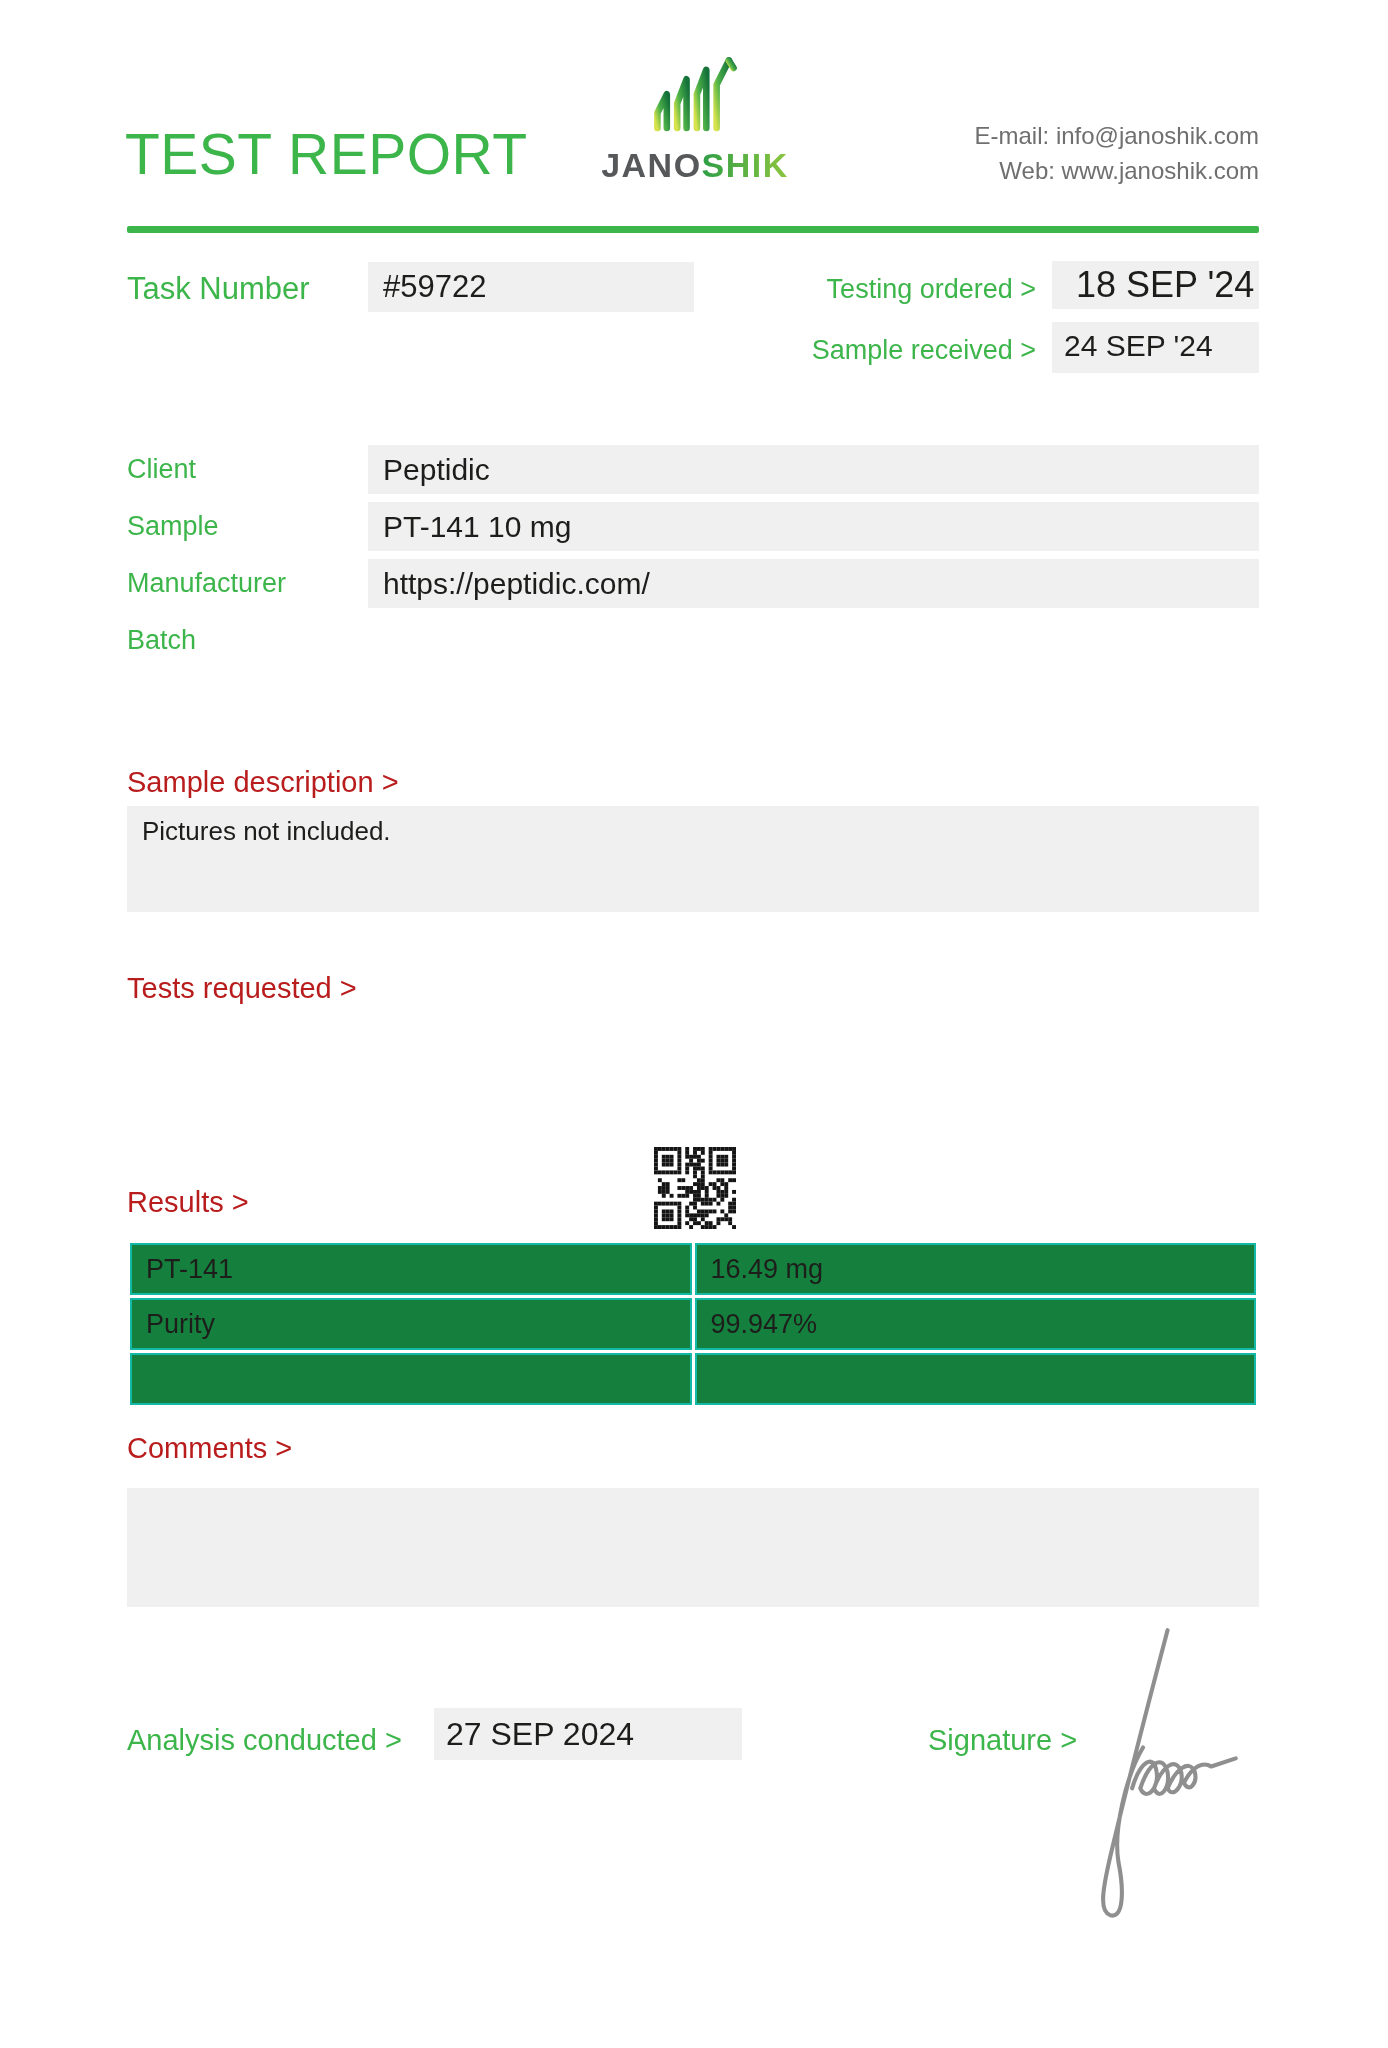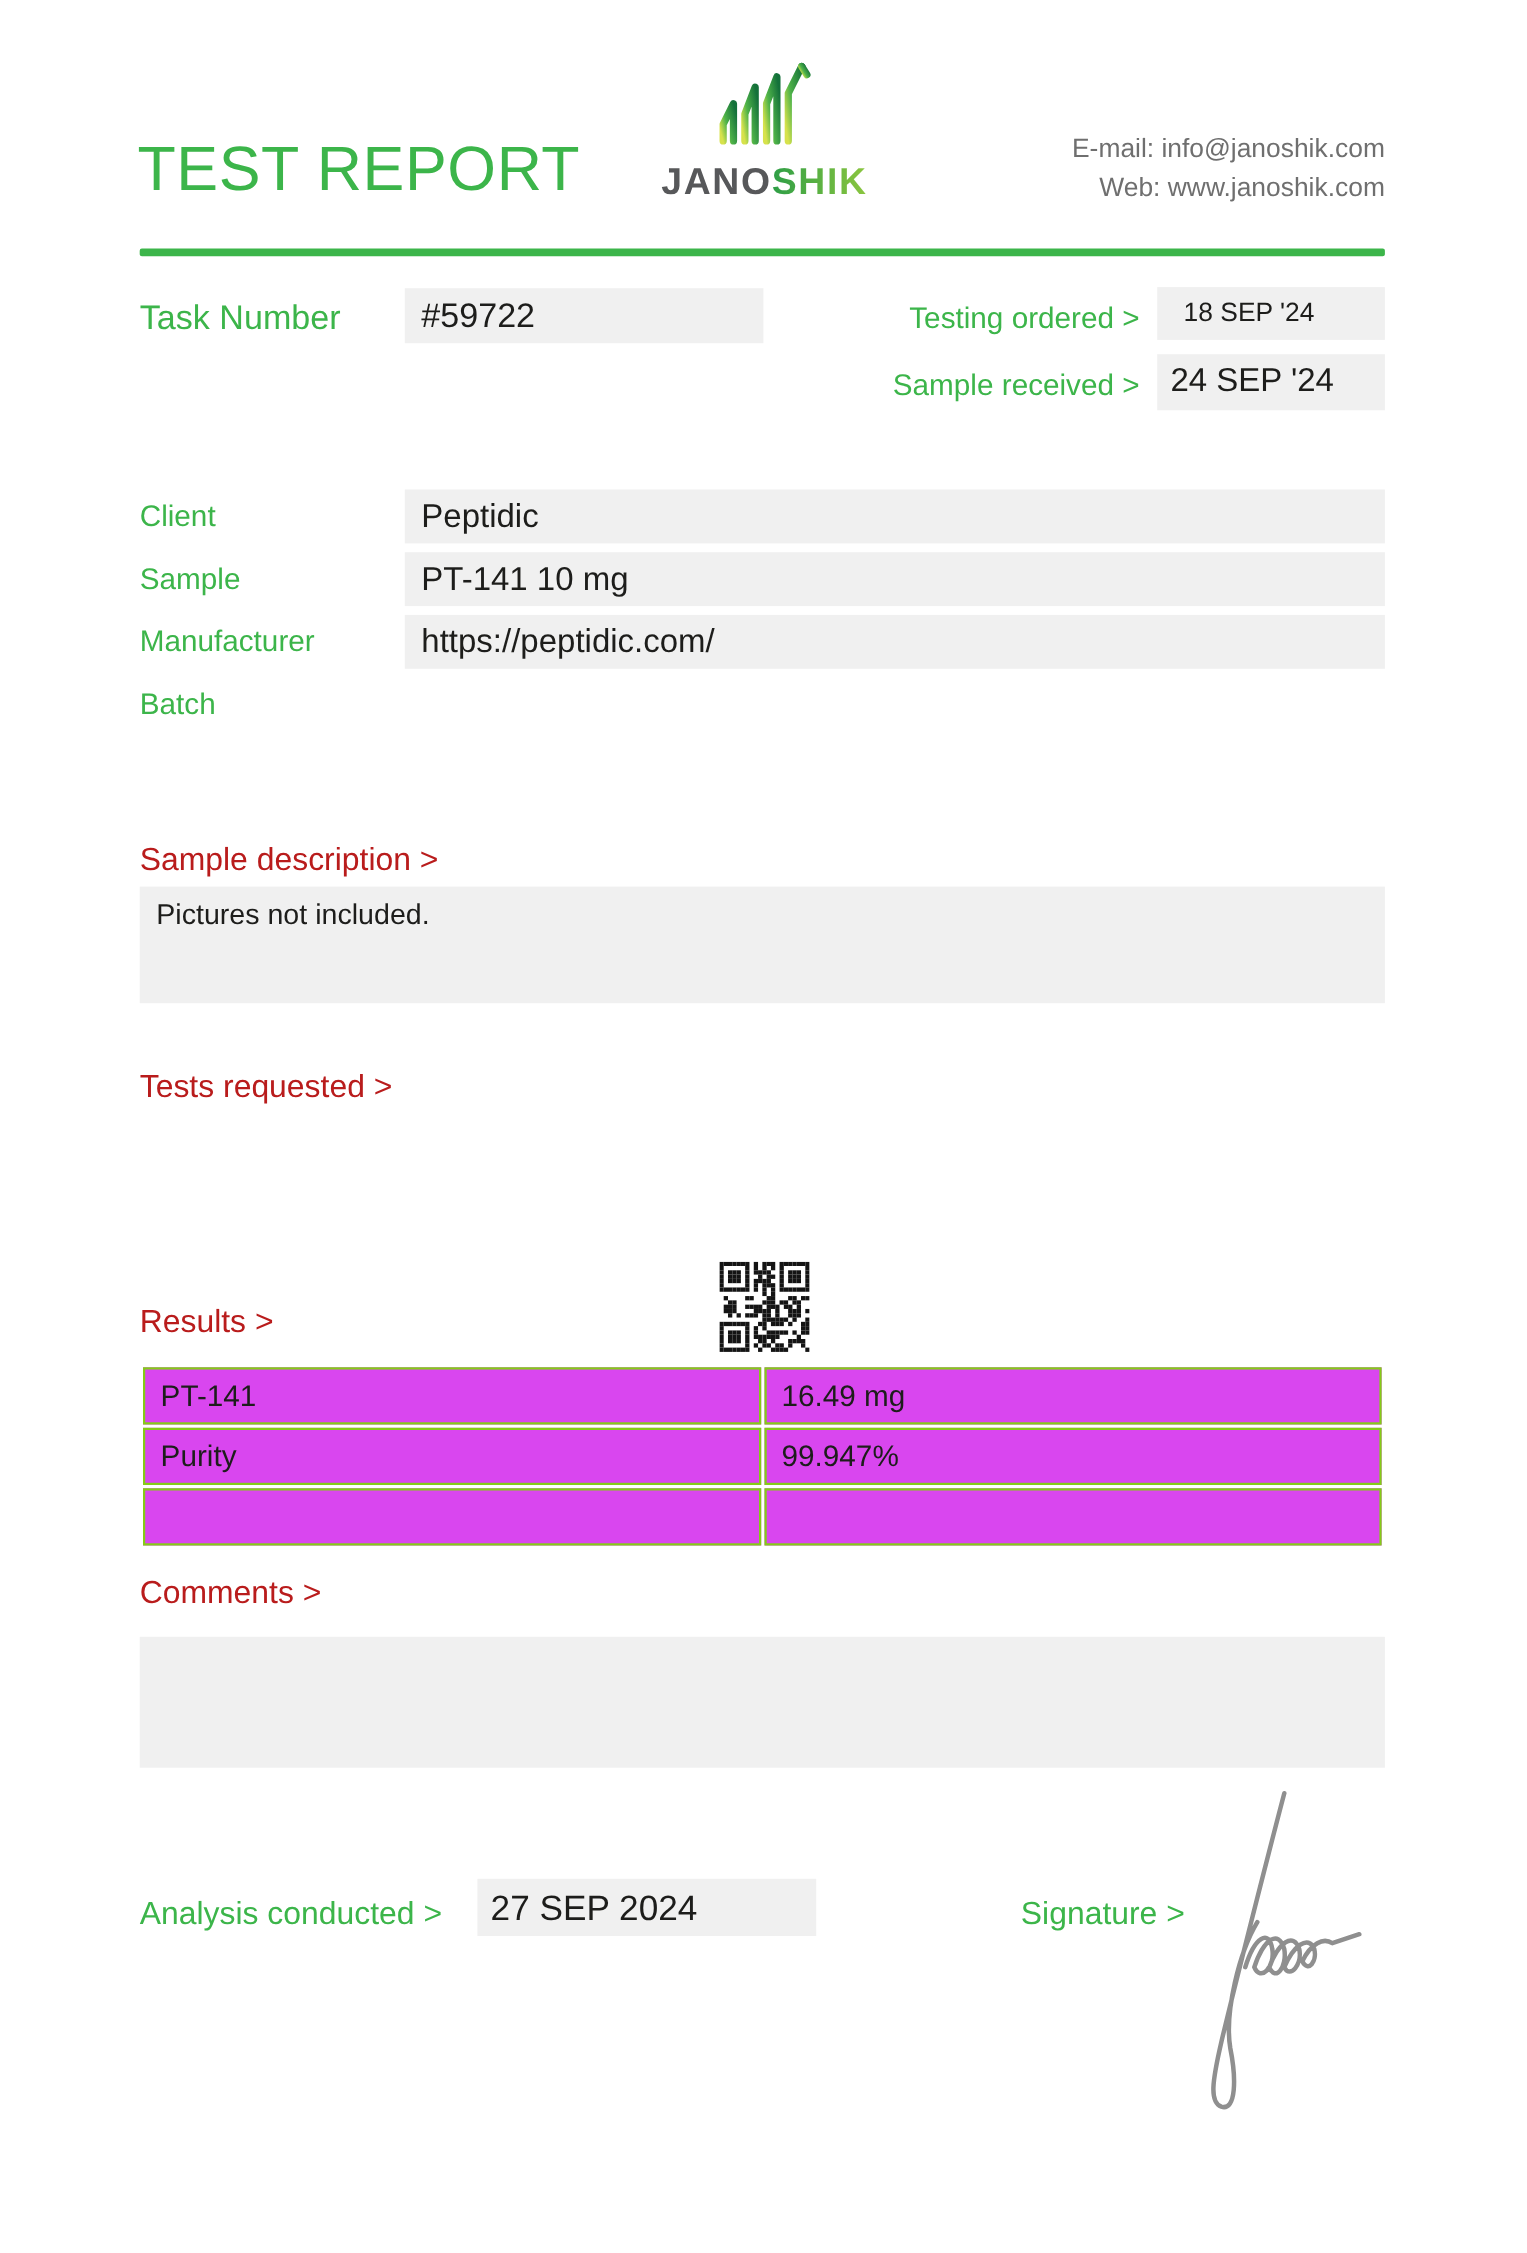--- a/index.html
+++ b/index.html
@@ -16,36 +16,36 @@
   .brand{left:578px;top:146px;width:234px;text-align:center;font-size:34px;font-weight:bold;letter-spacing:1.5px;white-space:nowrap;}
   .brand .left{color:#57585a;}
   .brand .right{color:#3cb54a;background:linear-gradient(90deg,#2e9e46,#8cc63f);-webkit-background-clip:text;background-clip:text;-webkit-text-fill-color:transparent;}
   .contact{right:129px;top:118px;text-align:right;font-size:24px;line-height:35px;color:#6f6f6f;white-space:nowrap;}
   .hr{left:127px;top:226px;width:1132px;height:7px;background:#3cb54a;border-radius:2px;}
 
   
   .task-label{left:127px;top:266px;font-size:31px;line-height:46px;color:#3cb54a;white-space:nowrap;}
   .task-box{left:368px;top:262px;width:326px;height:50px;line-height:50px;font-size:31px;padding-left:15px;box-sizing:border-box;}
   .ordered-label{left:772px;top:268px;width:264px;text-align:right;font-size:27px;line-height:42px;color:#3cb54a;white-space:nowrap;}
-  .ordered-box{left:1052px;top:261px;width:207px;height:48px;line-height:48px;font-size:24px;padding-left:24px;box-sizing:border-box;}
+  .ordered-box{left:1052px;top:261px;width:207px;height:48px;line-height:48px;font-size:36px;padding-left:24px;box-sizing:border-box;}
   .received-label{left:772px;top:329px;width:264px;text-align:right;font-size:27px;line-height:42px;color:#3cb54a;white-space:nowrap;}
   .received-box{left:1052px;top:322px;width:207px;height:51px;line-height:48px;font-size:30px;padding-left:12px;box-sizing:border-box;}
 
   
   .info-label{left:127px;font-size:27px;line-height:49px;color:#3cb54a;white-space:nowrap;}
   .info-bar{left:368px;width:891px;height:49px;line-height:49px;font-size:30px;padding-left:15px;box-sizing:border-box;white-space:nowrap;}
 
   
   .section-label{left:127px;font-size:29px;line-height:40px;color:#b91c1c;white-space:nowrap;}
   .section-box{left:127px;width:1132px;font-size:26px;padding:10px 15px;box-sizing:border-box;}
 
   
   .qr{left:654px;top:1147px;width:82px;height:82px;}
   .results-table{position:absolute;left:127px;top:1240px;width:1132px;border-collapse:separate;border-spacing:3px;table-layout:fixed;}
-  .results-table td{border:2px solid #84cc16;height:48px;font-size:27px;padding:0 14px;background:#d946ef;vertical-align:middle;}
+  .results-table td{border:2px solid #14b8a6;height:48px;font-size:27px;padding:0 14px;background:#15803d;vertical-align:middle;}
 
   
   .analysis-label{left:127px;top:1716px;font-size:29px;line-height:48px;color:#3cb54a;white-space:nowrap;}
   .analysis-box{left:434px;top:1708px;width:308px;height:52px;line-height:52px;font-size:32px;padding-left:12px;box-sizing:border-box;}
   .signature-label{left:928px;top:1716px;font-size:29px;line-height:48px;color:#3cb54a;white-space:nowrap;}
   .signature-svg{left:1068px;top:1622px;width:180px;height:300px;}
 </style>
 </head>
 <body>
 

